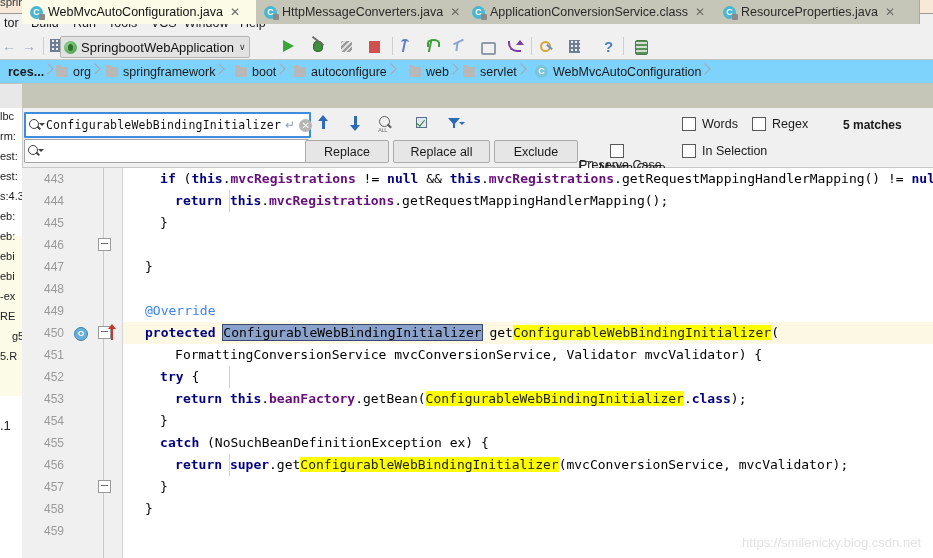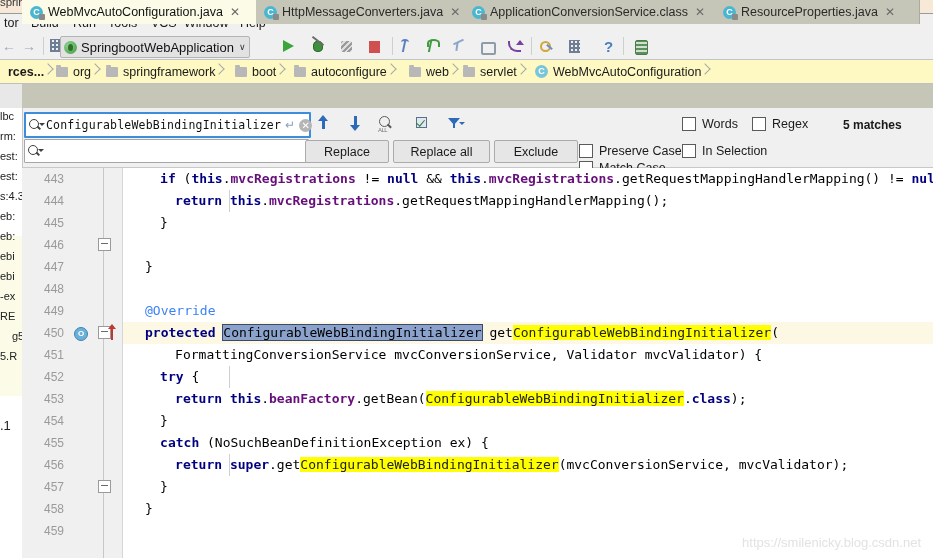--- a/index.html
+++ b/index.html
@@ -105,21 +105,21 @@
   .ic-help{font-size:15px;color:#4a7fbf;font-weight:bold;text-align:center;line-height:17px;}
   .ic-db:before{
     content:"";position:absolute;left:3px;top:2px;width:11px;height:13px;
     background:repeating-linear-gradient(0deg,#5b8f5b 0 2px,#cfe0cf 2px 4px);
     border:1px solid #4a7a4a;border-radius:2px;
   }
 
   
   .crumbbar{
     position:absolute;left:0;top:60px;width:933px;height:23px;
-    background:#fef9c3;border-bottom:1px solid #c0c0c0;
+    background:#7dd3fc;border-bottom:1px solid #c0c0c0;
   }
   .crumb{
     position:absolute;top:0;height:23px;display:flex;align-items:center;
     padding-left:8px;font-size:12.5px;color:#1a1a1a;white-space:nowrap;
   }
   .crumb .fld{
     width:12px;height:10px;background:#b8b8b8;border-radius:1px;margin-right:5px;position:relative;
   }
   .crumb .fld:before{content:"";position:absolute;left:0;top:-2px;width:5px;height:2px;background:#b8b8b8;border-radius:1px 1px 0 0;}
   .crumb .cls{
@@ -454,21 +454,21 @@
       <span>Match Case</span>
     </div>
     <div class="cbox" style="left:660px;top:8px;">
       <span class="bx"></span>
       <span>Words</span>
     </div>
     <div class="cbox" style="left:730px;top:8px;">
       <span class="bx"></span>
       <span>Regex</span>
     </div>
-    <div class="cbox" style="left:557px;top:35px;">
+    <div class="cbox" style="left:557px;top:35px;flex-direction:column;">
       <span class="bx"></span>
       <span>Preserve Case</span>
     </div>
     <div class="cbox" style="left:660px;top:35px;">
       <span class="bx"></span>
       <span>In Selection</span>
     </div>
 
     <div class="matches" style="left:785px;top:9px;">5 matches</div>
   </div>

